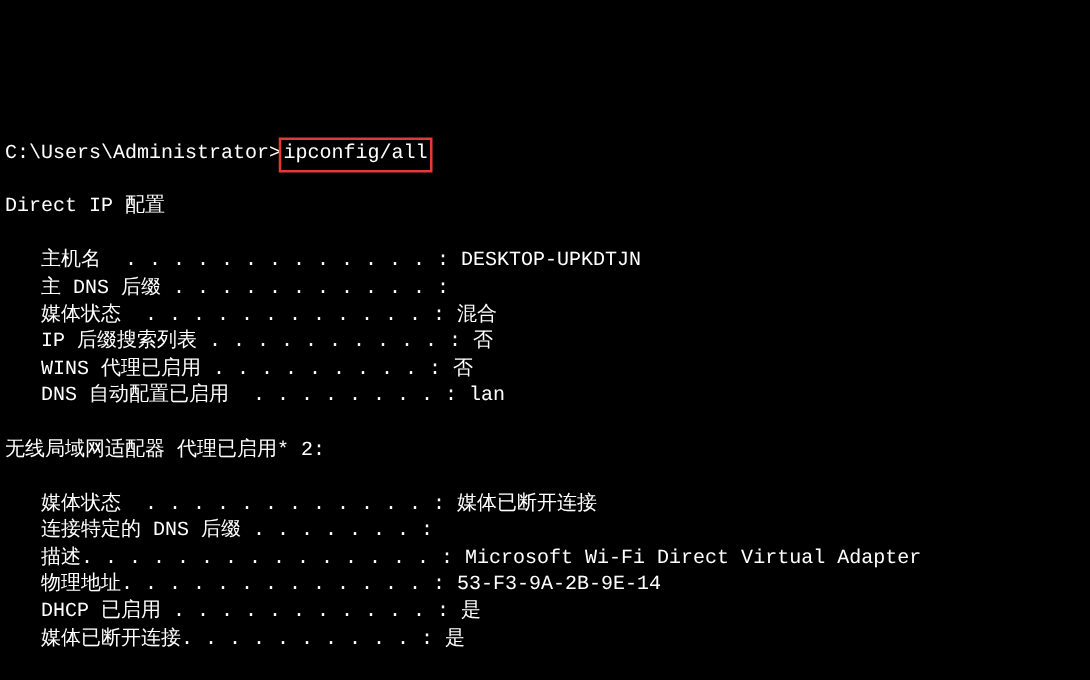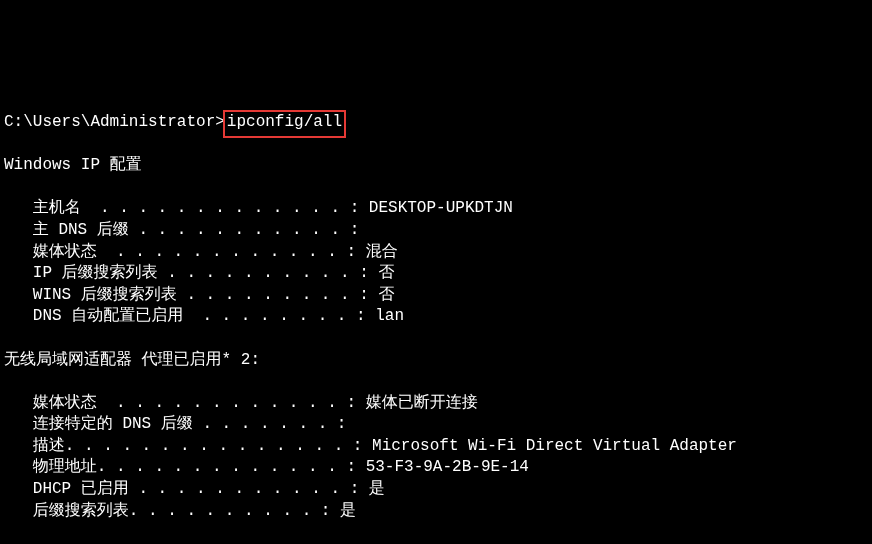--- a/index.html
+++ b/index.html
@@ -26,37 +26,37 @@
     text-align: center;
   }
 </style>
 </head>
 <body>
 
 
 
 <div class="term"><span>C:\Users\Administrator&gt;</span><span class="hl-box"><span>ipconfig/all</span></span>
 
-<span>Windows IP 配置</span>
+<span>Direct IP 配置</span>
 
 <span><span>   主机名  . . . . . . . . . . . . . : </span><span>DESKTOP-UPKDTJN</span></span>
 <span><span>   主 DNS 后缀 . . . . . . . . . . . : </span><span></span></span>
 <span><span>   媒体状态  . . . . . . . . . . . . : </span><span>混合</span></span>
 <span><span>   IP 后缀搜索列表 . . . . . . . . . . : </span><span>否</span></span>
-<span><span>   WINS 后缀搜索列表 . . . . . . . . . : </span><span>否</span></span>
+<span><span>   WINS 代理已启用 . . . . . . . . . : </span><span>否</span></span>
 <span><span>   DNS 自动配置已启用  . . . . . . . . : </span><span>lan</span></span>
 
 <span>无线局域网适配器 代理已启用* 2:</span>
 
 <span><span>   媒体状态  . . . . . . . . . . . . : </span><span>媒体已断开连接</span></span>
 <span><span>   连接特定的 DNS 后缀 . . . . . . . : </span><span></span></span>
 <span><span>   描述. . . . . . . . . . . . . . . : </span><span>Microsoft Wi-Fi Direct Virtual Adapter</span></span>
 <span><span>   物理地址. . . . . . . . . . . . . : </span><span>53-F3-9A-2B-9E-14</span></span>
 <span><span>   DHCP 已启用 . . . . . . . . . . . : </span><span>是</span></span>
-<span><span>   后缀搜索列表. . . . . . . . . . : </span><span>是</span></span>
+<span><span>   媒体已断开连接. . . . . . . . . . : </span><span>是</span></span>
 
 
 
 
 
 
 
 </div>
 
 

